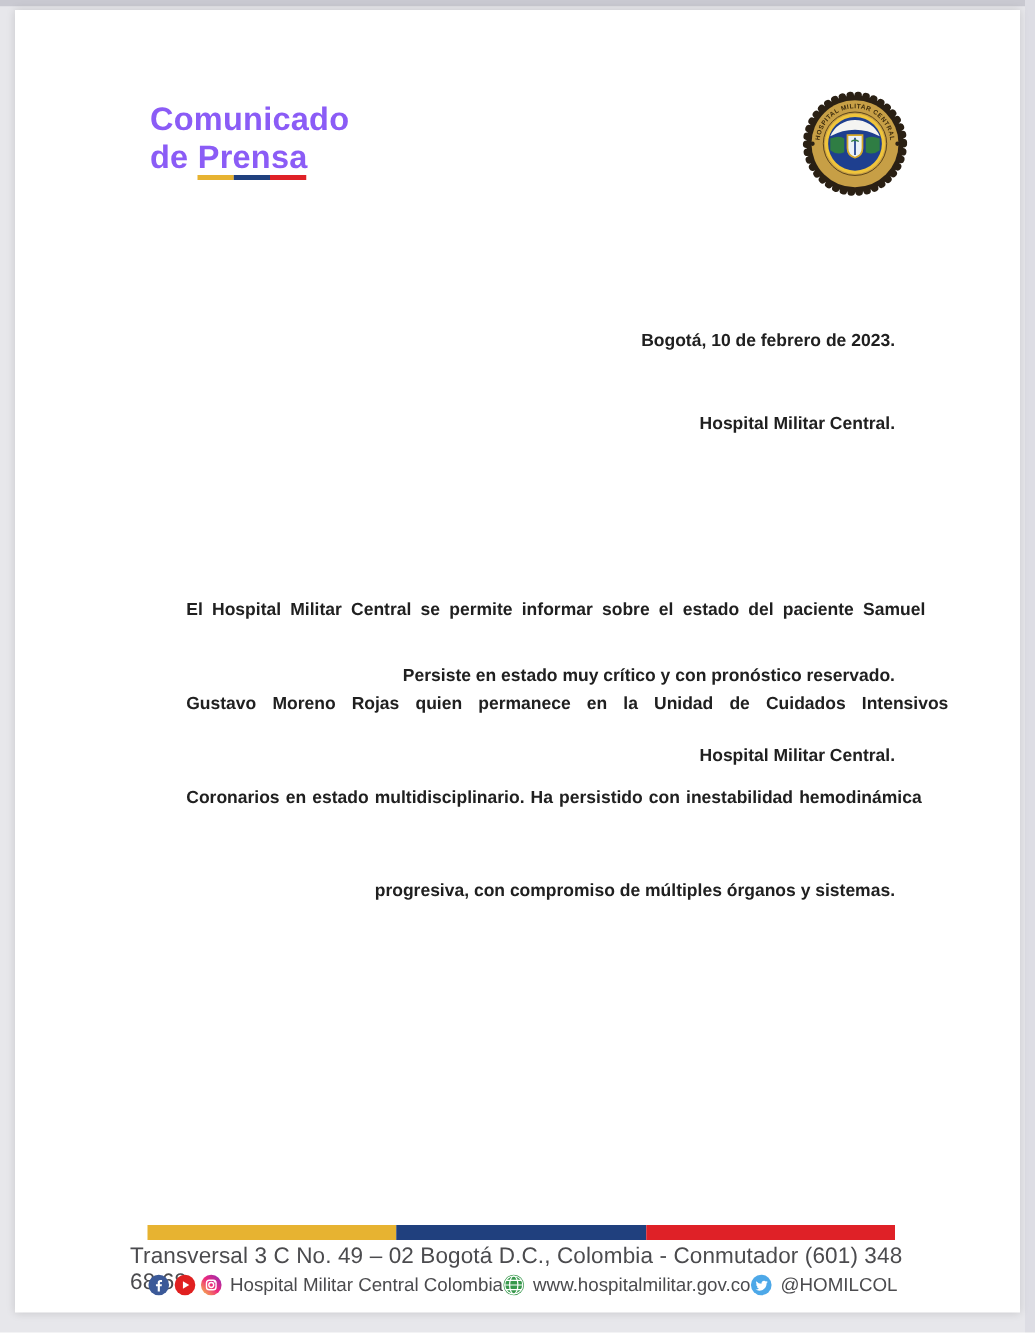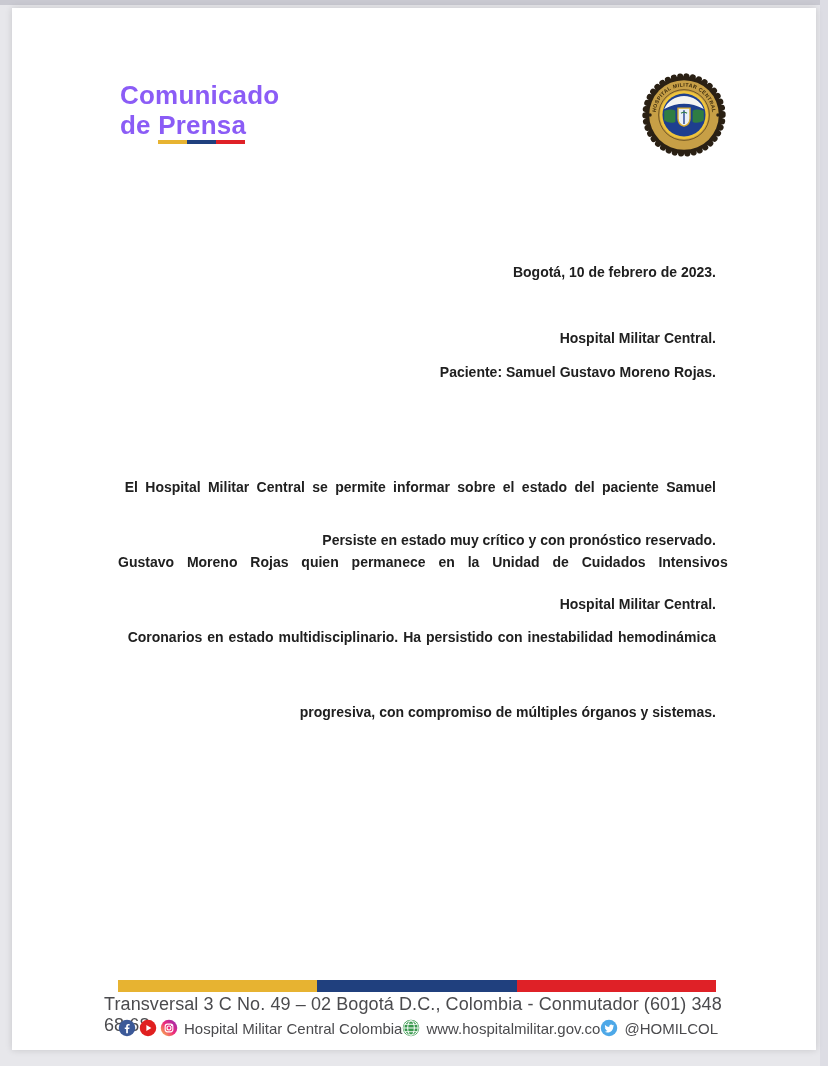--- a/index.html
+++ b/index.html
@@ -33,21 +33,21 @@
     font-size:14px;line-height:25px;font-weight:bold;color:#202020;
     white-space:pre;
     text-align:right;
   }
   .t-date{top:252px;}
   .t-entity{top:318px;}
   .t-patient{top:352px;}
   .t-para{top:417px;}
   .t-status{top:520px;}
   .t-signature{top:584px;}
-  .para-line{height:25px;}
+  .para-line{height:25px;margin-left:31px;}
   .wl1{word-spacing:3.5px;}
   .wl2{word-spacing:9px;}
   .wl3{word-spacing:1px;}
   .wl4{word-spacing:0;}
   
   .footer-address{
     position:absolute;left:92px;top:986px;width:626px;
     text-align:left;font-size:18px;color:var(--footer-text,#4B4B4E);
     letter-spacing:.1px;
   }
@@ -100,21 +100,20 @@
     <path d="M 27,43 A 25 25 0 0 1 73,43 Q 50,31 27,43 Z" fill="#F4F4F2"></path>
     <path d="M 27,45 Q 36,42 40,45 L 40,58 Q 33,61 27,56 Z" fill="#2F7D43"></path>
     <path d="M 73,45 Q 64,42 60,45 L 60,58 Q 67,61 73,56 Z" fill="#2F7D43"></path>
     <path d="M 43,42 L 57,42 L 57,54 Q 57,61 50,63 Q 43,61 43,54 Z" fill="#EAF1F7" stroke="#D6A92A" stroke-width="1.6"></path>
     <line x1="50" y1="44.5" x2="50" y2="60.5" stroke="#1E3F8F" stroke-width="1.6"></line>
     <path d="M 46.5,48 Q 50,45.5 53.5,48" fill="none" stroke="#2F7D43" stroke-width="1.2"></path>
   </svg>
 
   <div class="body-text t-date">Bogotá, 10 de febrero de 2023.</div>
   <div class="body-text t-entity">Hospital Militar Central.</div>
-  <div class="body-text t-patient">Paciente: Samuel Gustavo Moreno Rojas.</div>
 
   <div class="body-text t-para">
     <div class="para-line wl1">El Hospital Militar Central se permite informar sobre el estado del paciente Samuel</div>
     <div class="para-line wl2">Gustavo Moreno Rojas quien permanece en la Unidad de Cuidados Intensivos</div>
     <div class="para-line wl3">Coronarios en estado multidisciplinario. Ha persistido con inestabilidad hemodinámica</div>
     <div class="para-line wl4">progresiva, con compromiso de múltiples órganos y sistemas.</div>
   </div>
 
   <div class="body-text t-status">Persiste en estado muy crítico y con pronóstico reservado.</div>
   <div class="body-text t-signature">Hospital Militar Central.</div>

